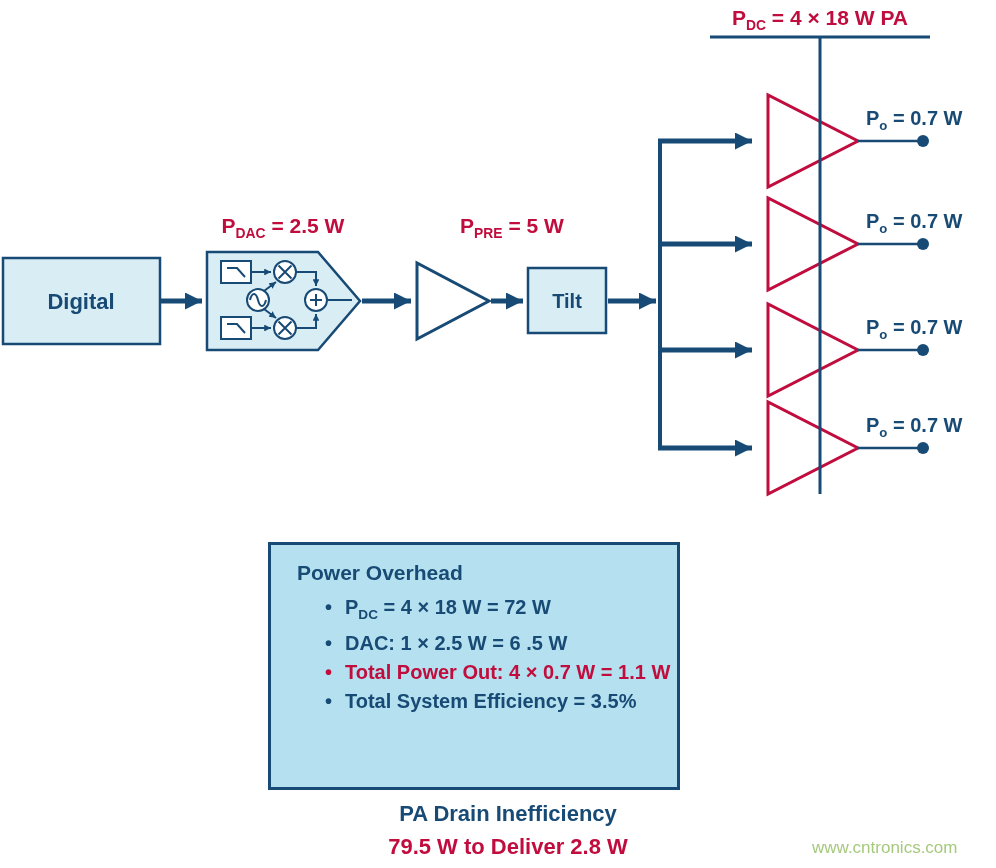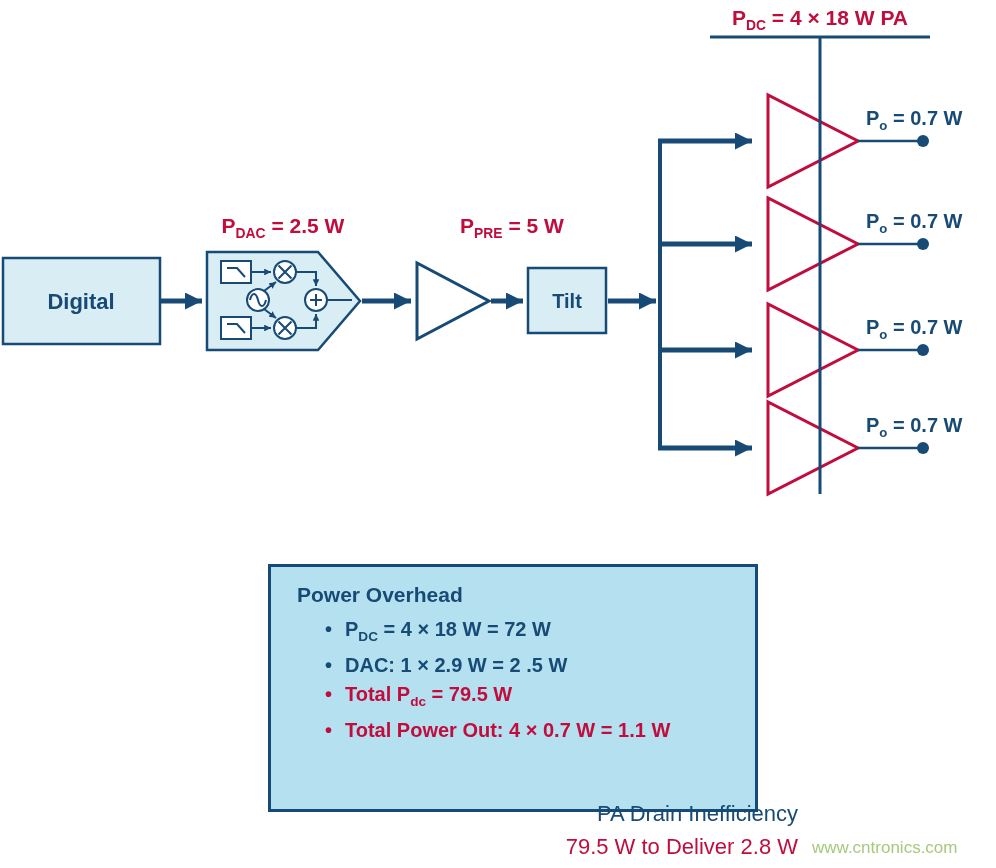--- a/index.html
+++ b/index.html
@@ -35,34 +35,34 @@
   .blk { fill: var(--block_fill); stroke: var(--blue); stroke-width: 2.5; }
   .inner { fill: #fff; stroke: var(--blue); stroke-width: 2; }
   .innerln { stroke: var(--blue); stroke-width: 2; fill: none; }
   .tri-pre { fill: #fff; stroke: var(--blue); stroke-width: 3; }
   .tri-pa  { fill: #fff; stroke: var(--red); stroke-width: 3; }
   .dot { fill: var(--blue); }
   .mk  { fill: var(--blue); }
 
   .overhead {
     position: absolute;
-    left: 268px; top: 564px;
-    width: 490px; height: 248px;
+    left: 268px; top: 542px;
+    width: 412px; height: 248px;
     box-sizing: border-box;
     background: var(--box_fill);
     border: 3px solid var(--blue);
     padding: 16px 8px 0 26px;
   }
   .ov-title { color: var(--blue); font-size: 21px; font-weight: bold; margin-bottom: 8px; }
   .ov-row { font-size: 20px; font-weight: bold; line-height: 29px; margin-left: 28px; color: var(--blue); white-space: nowrap; }
   .ov-row.red { color: var(--red); }
   .bul { display: inline-block; width: 20px; }
   .ov-row sub { font-size: 0.68em; }
 
-  .foot { position: absolute; left: 218px; width: 580px; text-align: right; font-weight: normal; font-size: 22px; color: var(--blue); }
+  .foot { position: absolute; left: 218px; width: 580px; text-align: center; font-weight: bold; font-size: 22px; color: var(--blue); }
   .foot1 { top: 801px; }
   .foot2 { top: 834px; color: var(--red); }
   .watermark { position: absolute; left: 812px; top: 838px; font-size: 17px; color: var(--watermark); font-weight: normal; text-align: center; }
 </style>
 </head>
 <body>
 
 <div class="canvas">
 
   <svg width="996" height="530" viewBox="0 0 996 530">
@@ -149,31 +149,31 @@
   </svg>
 
   <div class="overhead">
     <div class="ov-title">Power Overhead</div>
 
     <div class="ov-row">
       <span class="bul">•</span><span><span>P</span><sub>DC</sub><span> = 4 × 18 W = 72 W</span></span>
     </div>
 
     <div class="ov-row">
-      <span class="bul">•</span><span>DAC: 1 × 2.9 W = 2 .5 W</span>
+      <span class="bul">•</span><span>DAC: 1 × 2.5 W = 6 .5 W</span>
     </div>
 
 
-    <div class="ov-row red">
-      <span class="bul">•</span><span><span>Total P</span><sub>dc</sub><span> = 79.5 W</span></span>
-    </div>
 
     <div class="ov-row red">
       <span class="bul">•</span><span>Total Power Out: 4 × 0.7 W = 1.1 W</span>
     </div>
 
+    <div class="ov-row">
+      <span class="bul">•</span><span>Total System Efficiency = 3.5%</span>
+    </div>
   </div>
 
   <div class="foot foot1">PA Drain Inefficiency</div>
   <div class="foot foot2">79.5 W to Deliver 2.8 W</div>
   <div class="watermark">www.cntronics.com</div>
 
 </div>
 
 </body></html>

